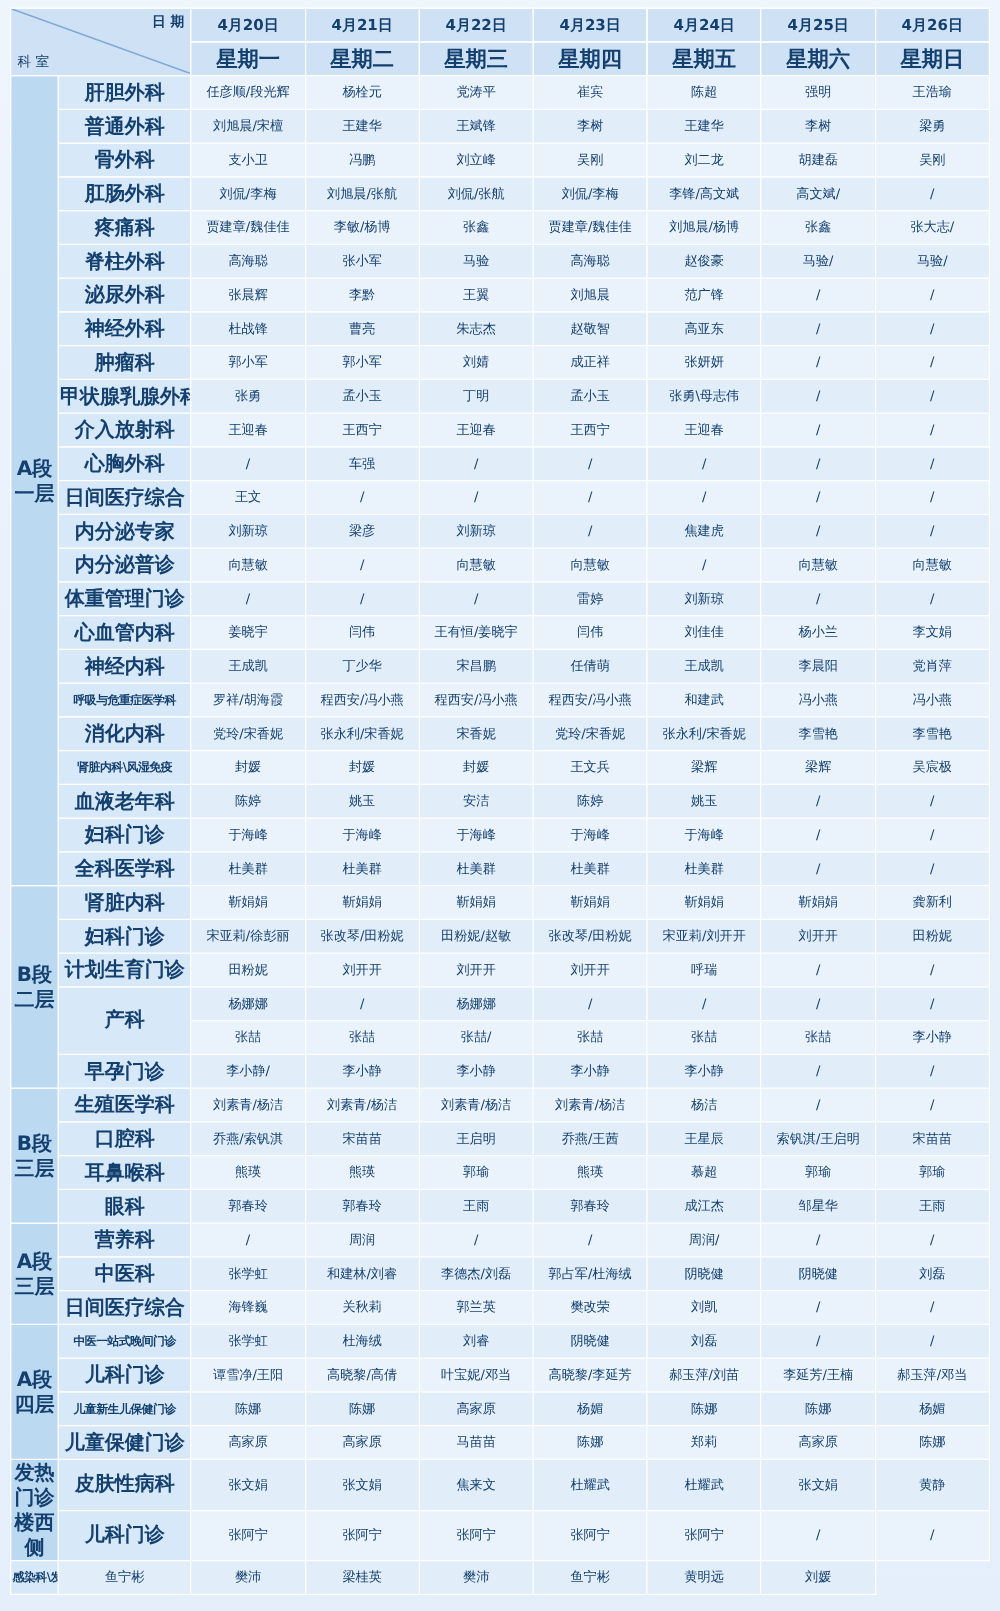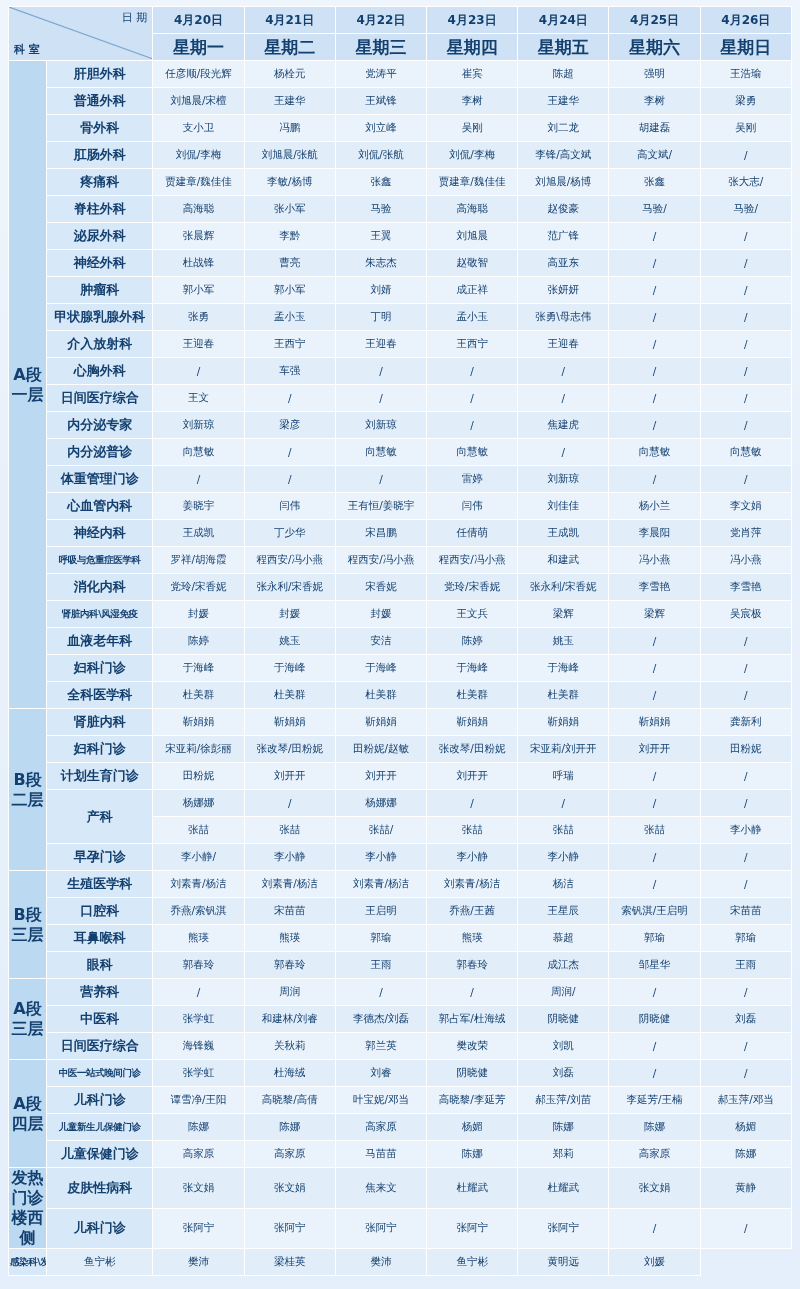--- a/index.html
+++ b/index.html
@@ -59,29 +59,29 @@
     position: absolute;
     left: 0; top: 0; right: 0; bottom: 0;
     overflow: hidden;
   }
   .hdr-corner .diag svg { display: block; }
   .hdr-corner .lbl-dept {
     position: absolute;
     left: 5px;
     bottom: 3px;
     font-size: 11px;
-    font-weight: bold;
+    font-weight: normal;
     color: #14406f;
   }
   .hdr-corner .lbl-date {
     position: absolute;
     right: 5px;
     top: 3px;
     font-size: 11px;
-    font-weight: normal;
+    font-weight: bold;
     color: #14406f;
   }
   th.date-cell {
     background: #cfe2f5;
     font-size: 12px;
     font-weight: bold;
     height: 26px;
   }
   th.week-cell {
     background: #cfe2f5;
@@ -92,21 +92,21 @@
   td.seg {
     background: #bcd9f2;
     font-size: 16px;
     font-weight: bold;
     line-height: 1.25;
     width: 38px;
     color: #14406f;
   }
   td.dept {
     background: #d7e8f8;
-    font-size: 13px;
+    font-size: 16px;
     font-weight: bold;
     letter-spacing: 0px;
   }
   td.dept.small {
     font-size: 9.5px;
     letter-spacing: -0.4px;
   }
   td.val {
     background: #eaf3fc;
     font-size: 10.5px;

